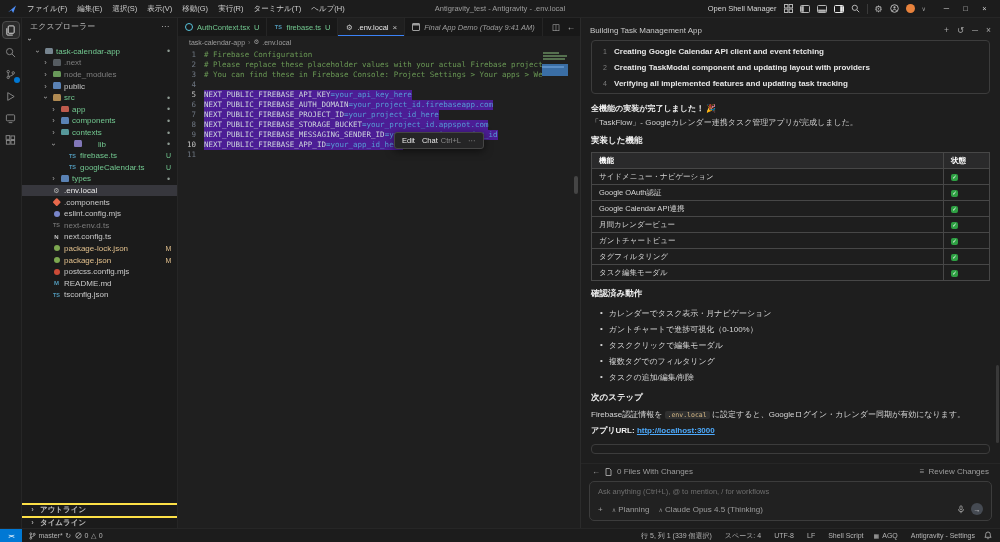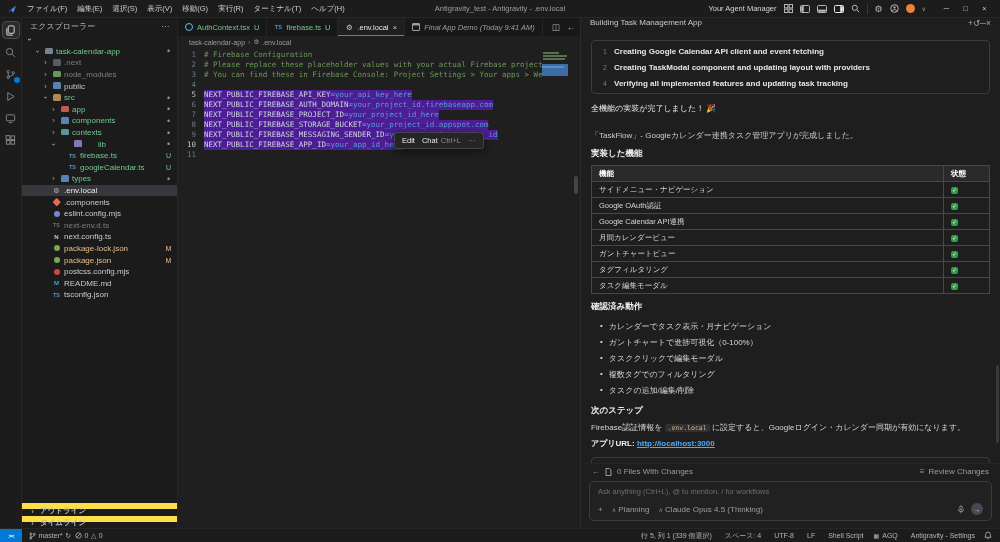--- a/index.html
+++ b/index.html
@@ -58,21 +58,21 @@
   .fic.folder.c-lib::before{background:#8277b8;box-shadow:0 -1.5px 0 -0.5px #8277b8}
   .fic.ts::before{content:"TS";color:#519aba}
   .fic.tsdim::before{content:"TS";color:#6f6f6f}
   .fic.gear::before{content:"⚙";color:#b0b0b0;font-size:7px;font-weight:normal}
   .fic.git::before{content:"";width:5.5px;height:5.5px;background:#e8694c;border-radius:1px;transform:rotate(45deg)}
   .fic.eslint::before{content:"";width:6px;height:6px;border-radius:50%;background:#7986cb}
   .fic.next::before{content:"N";color:#c5c5c5;font-size:6px}
   .fic.npm::before{content:"";width:6px;height:6px;border-radius:50%;background:#7da850}
   .fic.postcss::before{content:"";width:6px;height:6px;border-radius:50%;background:#cc4b37}
   .fic.md::before{content:"M";color:#519aba;font-size:6px}
-  .sb-sec{height:12.5px;border-top:6px solid #fde047;display:flex;align-items:flex-end;gap:4px;padding:0 7px;font-weight:bold;color:#bdbdbd;font-size:7.5px;flex:none}
+  .sb-sec{height:12.5px;border-top:2px solid #fde047;display:flex;align-items:flex-start;gap:4px;padding:0 7px;font-weight:bold;color:#bdbdbd;font-size:7.5px;flex:none}
 
   
   .editor{flex:1;background:#1f1f1f;display:flex;flex-direction:column;min-width:0}
   .tabbar{height:18px;background:#181818;display:flex;align-items:stretch;font-size:7.5px;flex:none}
   .tab{display:flex;align-items:center;gap:4px;padding:0 7px;border-right:1px solid #252525;color:#9d9d9d;position:relative;white-space:nowrap}
   .tab.green .tab-label{color:#73c991}
   .tab.active{background:#1f1f1f;box-shadow:inset 0 -1px 0 #3b82f6}
   .tab.active .tab-label{color:#e8e8e8}
   .tab.preview .tab-label{font-style:italic;color:#9d9d9d}
   .tab-badge{color:#73c991}
@@ -102,29 +102,29 @@
   .mm-sel2{position:absolute;left:0;right:6px;top:16px;height:2px;background:#5a8ec6}
   .vscroll{width:8px;flex:none;position:relative}
   .vs-thumb{position:absolute;left:2px;top:128px;width:4px;height:18px;background:rgba(140,140,140,.35);border-radius:2px}
   .popup{position:absolute;left:216px;top:84px;background:#252526;border:1px solid #454545;border-radius:3px;padding:2.5px 7px;display:flex;align-items:center;gap:7px;font-family:"Liberation Sans",sans-serif;font-size:7.5px;box-shadow:0 2px 8px rgba(0,0,0,.55)}
   .popup .act{color:#e8e8e8}
   .popup .key{color:#8a8a8a;margin-left:-4px}
   .popup .more{color:#8a8a8a}
 
   
   .chat{width:420px;background:#1e1e1e;border-left:1px solid #2b2b2b;display:flex;flex-direction:column;font-size:8px;flex:none}
-  .panel-header{height:17px;display:flex;align-items:flex-start;padding:0 9px;color:#c9c9c9;flex:none;}
+  .panel-header{height:17px;display:flex;align-items:flex-end;padding:0 9px;color:#c9c9c9;flex:none;gap:8px}
   .ph-title{flex:1;white-space:nowrap;overflow:hidden}
   .ph-ico{color:#a8a8a8;font-size:8.5px}
   .panel-body{flex:1;overflow:hidden;padding:3px 10px 0;position:relative}
   .steps{border:1px solid #3c3c3c;border-radius:4px;padding:2px 0;margin:2px 0 9px}
   .step{display:flex;gap:7px;padding:3.5px 9px;align-items:baseline}
   .step-n{color:#7d7d7d;width:6px;text-align:right;flex:none;font-size:7px}
   .step-t{color:#e6e6e6;font-weight:bold}
-  .msg1{font-weight:normal;color:#f0f0f0;margin:2px 0 16px}
+  .msg1{font-weight:bold;color:#f0f0f0;margin:2px 0 3px}
   .emoji{color:#e9b949}
   .msg2{color:#cfcfcf;margin-bottom:4px}
   .sec{font-weight:bold;color:#f0f0f0;font-size:8.5px;margin:7px 0 5px}
   table.features{width:100%;border-collapse:collapse;font-size:7.5px;margin-bottom:2px}
   .features th,.features td{border:1px solid #474747;padding:2.5px 7px;text-align:left;color:#d6d6d6}
   .features th{background:#2a2a2b;color:#fff}
   .features .st-col{width:46px}
   .check{display:inline-block;width:7px;height:7px;background:#2ea043;border-radius:2px;color:#fff;font-size:5.5px;line-height:7px;text-align:center}
   .bullets{list-style:none;margin:1px 0 2px}
   .bullet{display:flex;gap:6px;padding:2.5px 0 2.5px 9px;color:#d6d6d6}
@@ -171,21 +171,21 @@
       <span class="menu-item">編集(E)</span>
       <span class="menu-item">選択(S)</span>
       <span class="menu-item">表示(V)</span>
       <span class="menu-item">移動(G)</span>
       <span class="menu-item">実行(R)</span>
       <span class="menu-item">ターミナル(T)</span>
       <span class="menu-item">ヘルプ(H)</span>
     </span>
   <span class="tb-title">Antigravity_test - Antigravity - .env.local</span>
   <span class="tb-right">
-    <span class="agent-btn">Your Agent Manager</span>
+    <span class="agent-btn">Open Shell Manager</span>
     <span class="tb-ico">
         <svg width="9" height="9" viewBox="0 0 9 9" fill="none" stroke="#b5b5b5">
           <rect x="0.5" y="0.5" width="3.4" height="3.4"></rect>
           <rect x="5.1" y="0.5" width="3.4" height="3.4"></rect>
           <rect x="0.5" y="5.1" width="3.4" height="3.4"></rect>
           <rect x="5.1" y="5.1" width="3.4" height="3.4"></rect>
         </svg>
       </span>
     <span class="tb-ico">
         <svg width="10" height="8" viewBox="0 0 10 8" fill="none" stroke="#b5b5b5">

